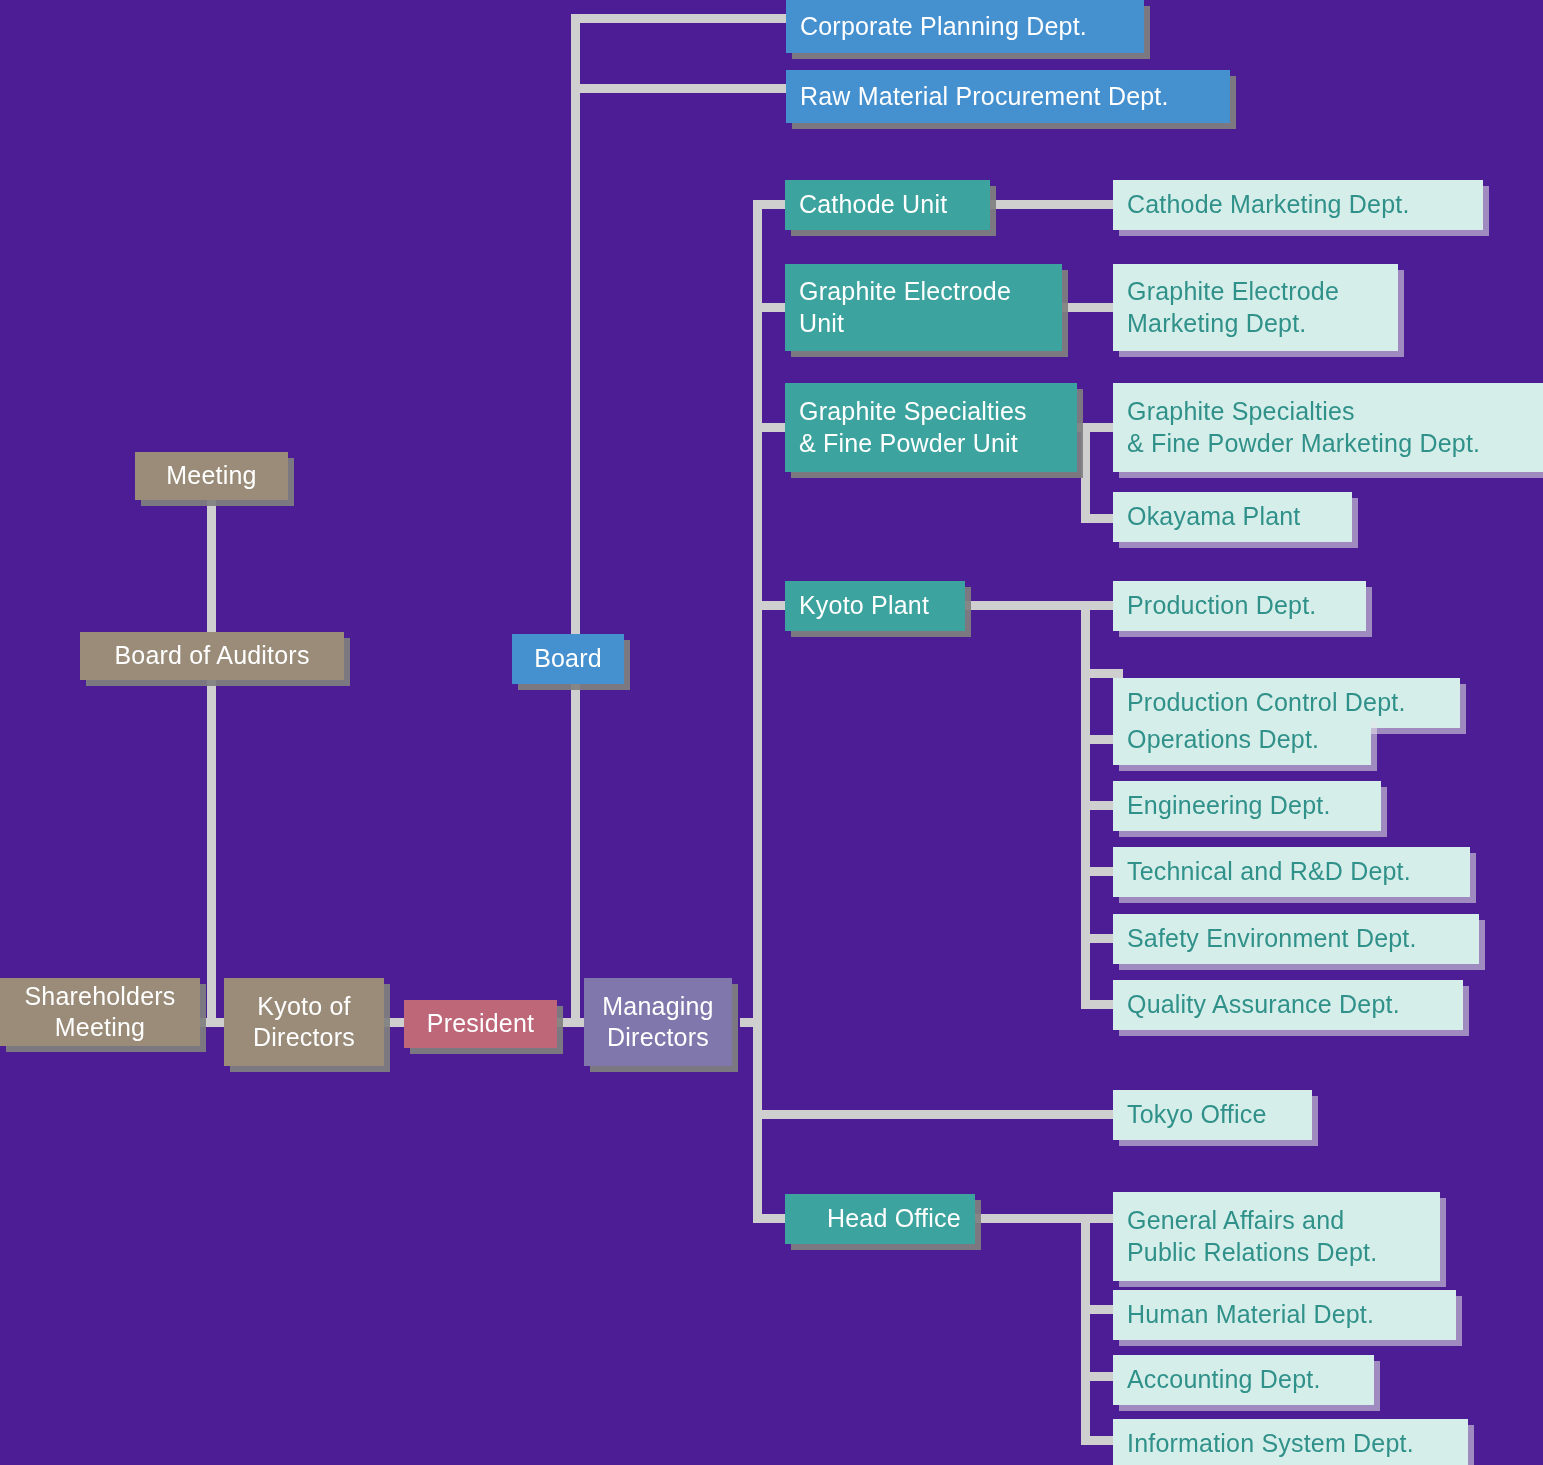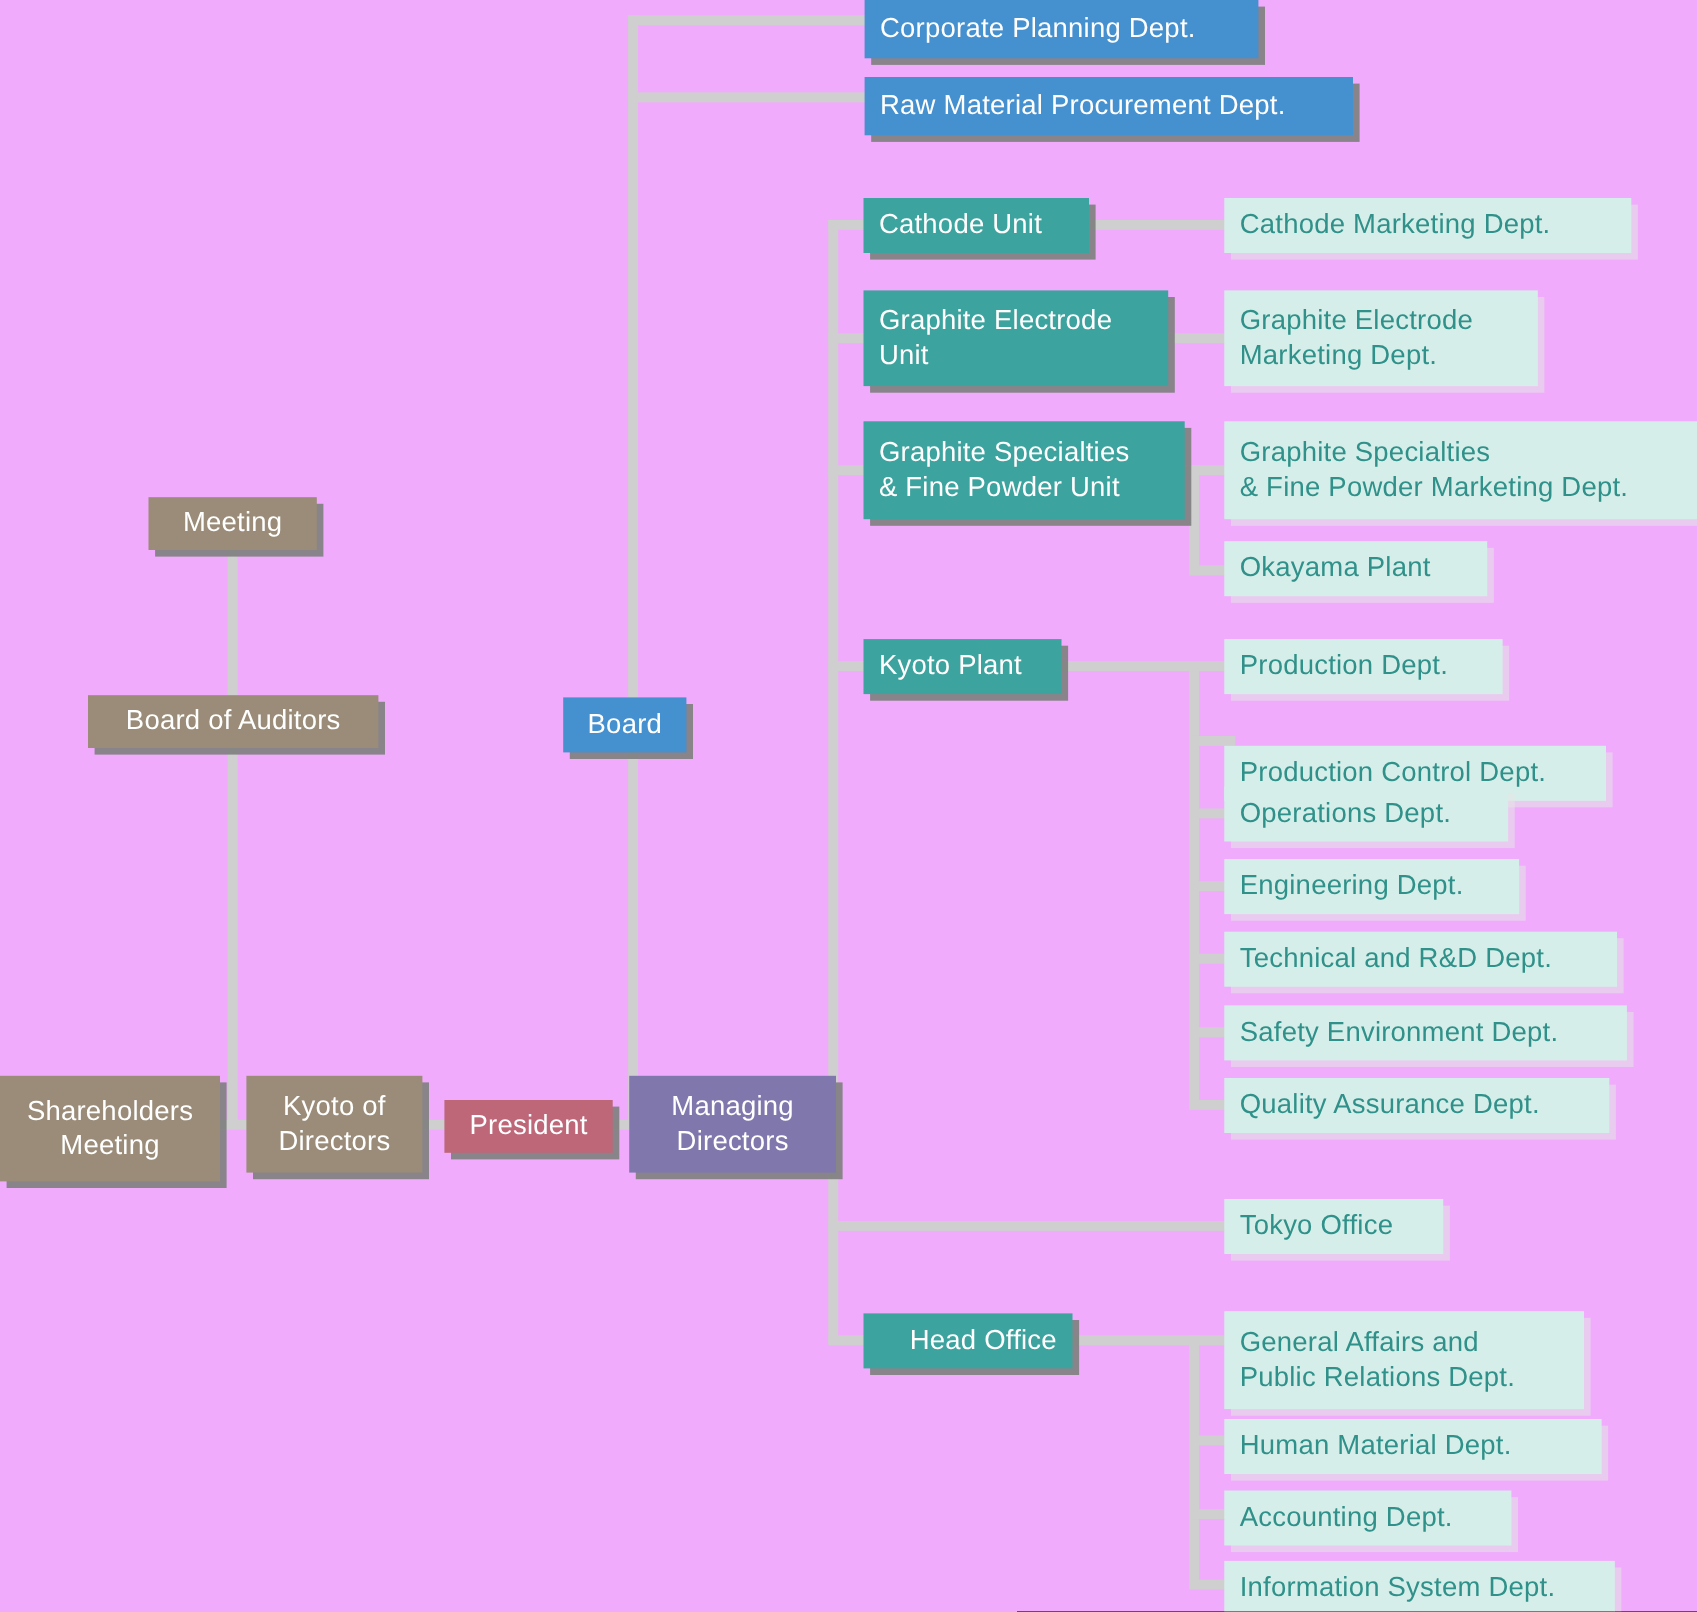--- a/index.html
+++ b/index.html
@@ -4,21 +4,21 @@
 <style>
   html, body {
     margin: 0;
     padding: 0;
     background: #000000;
   }
   #chart {
     position: relative;
     width: 1543px;
     height: 1465px;
-    background: #f0abfc;
+    background: #4c1d95;
     font-family: "Liberation Sans", sans-serif;
     overflow: hidden;
   }
   .node {
     position: absolute;
     box-sizing: border-box;
     display: flex;
     align-items: center;
     padding: 0 14px;
     font-size: 25px;
@@ -151,26 +151,26 @@
   <div class="node n-mint" style="left:1113px; top:1290px; width:343px; height:50px;">Human Material Dept.</div>
 
   <div class="node n-mint" style="left:1113px; top:1355px; width:261px; height:50px;">Accounting Dept.</div>
 
   <div class="node n-mint" style="left:1113px; top:1419px; width:355px; height:50px;">Information System Dept.</div>
 
   <div class="node n-brown n-center" style="left:135px; top:452px; width:153px; height:48px;">Meeting</div>
 
   <div class="node n-brown n-center" style="left:80px; top:632px; width:264px; height:48px;">Board of Auditors</div>
 
-  <div class="node n-brown n-center" style="left:0px; top:978px; width:200px; height:96px;">Shareholders
+  <div class="node n-brown n-center" style="left:0px; top:978px; width:200px; height:68px;">Shareholders
 Meeting</div>
 
   <div class="node n-brown n-center" style="left:224px; top:978px; width:160px; height:88px;">Kyoto of
 Directors</div>
 
   <div class="node n-rose n-center" style="left:404px; top:1000px; width:153px; height:48px;">President</div>
 
-  <div class="node n-purple n-center" style="left:572px; top:978px; width:188px; height:88px;">Managing
+  <div class="node n-purple n-center" style="left:584px; top:978px; width:148px; height:88px;">Managing
 Directors</div>
 
   <div class="node n-blue n-center" style="left:512px; top:634px; width:112px; height:50px;">Board</div>
 
 </div>
 
 </body></html>

